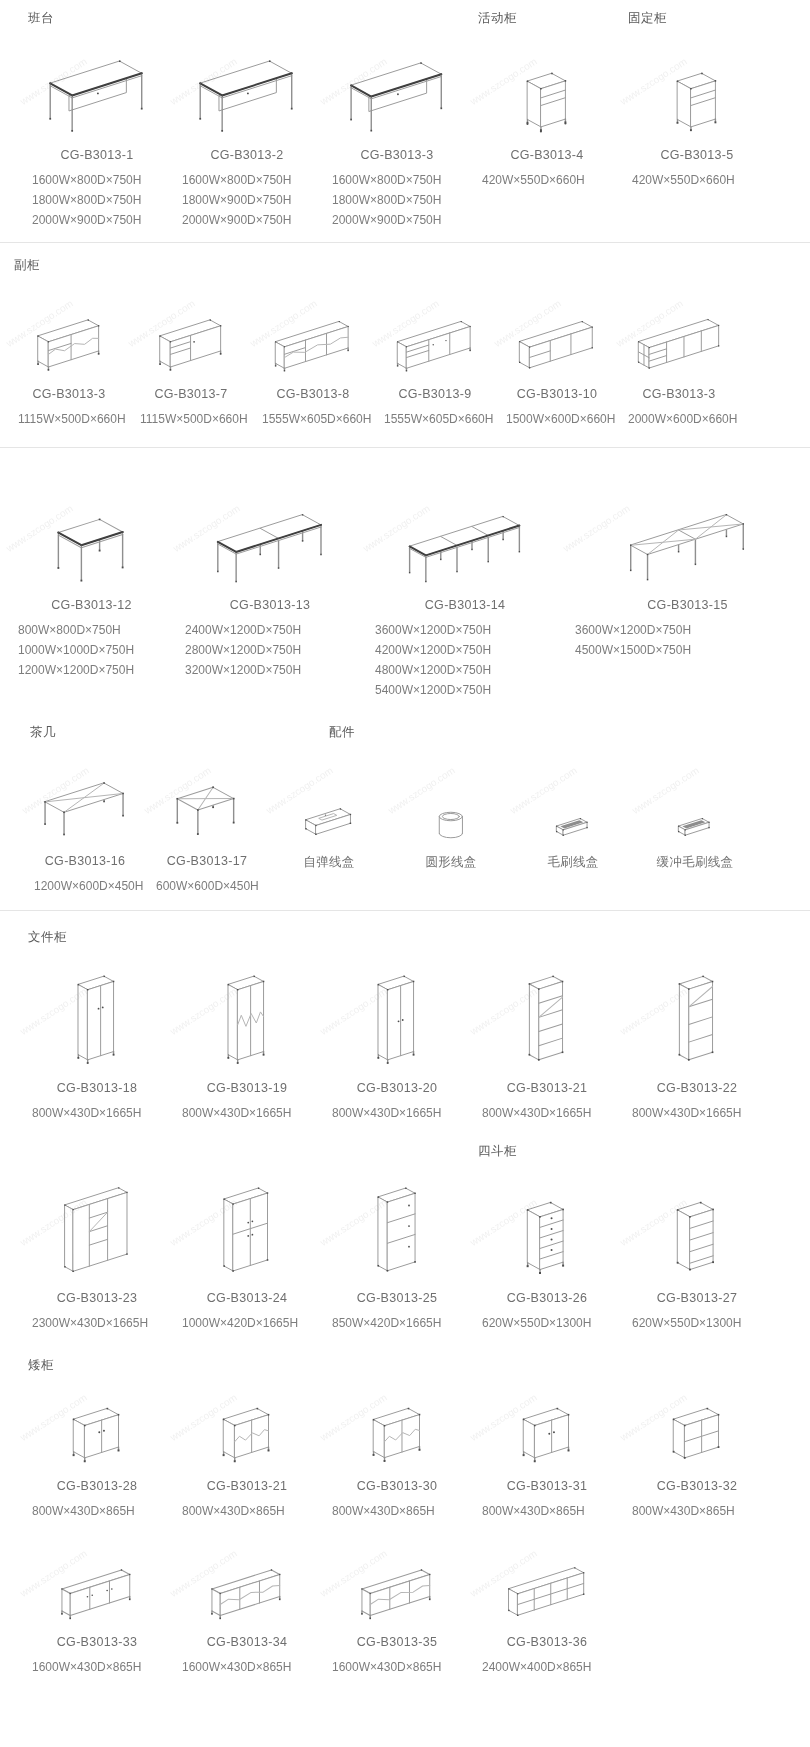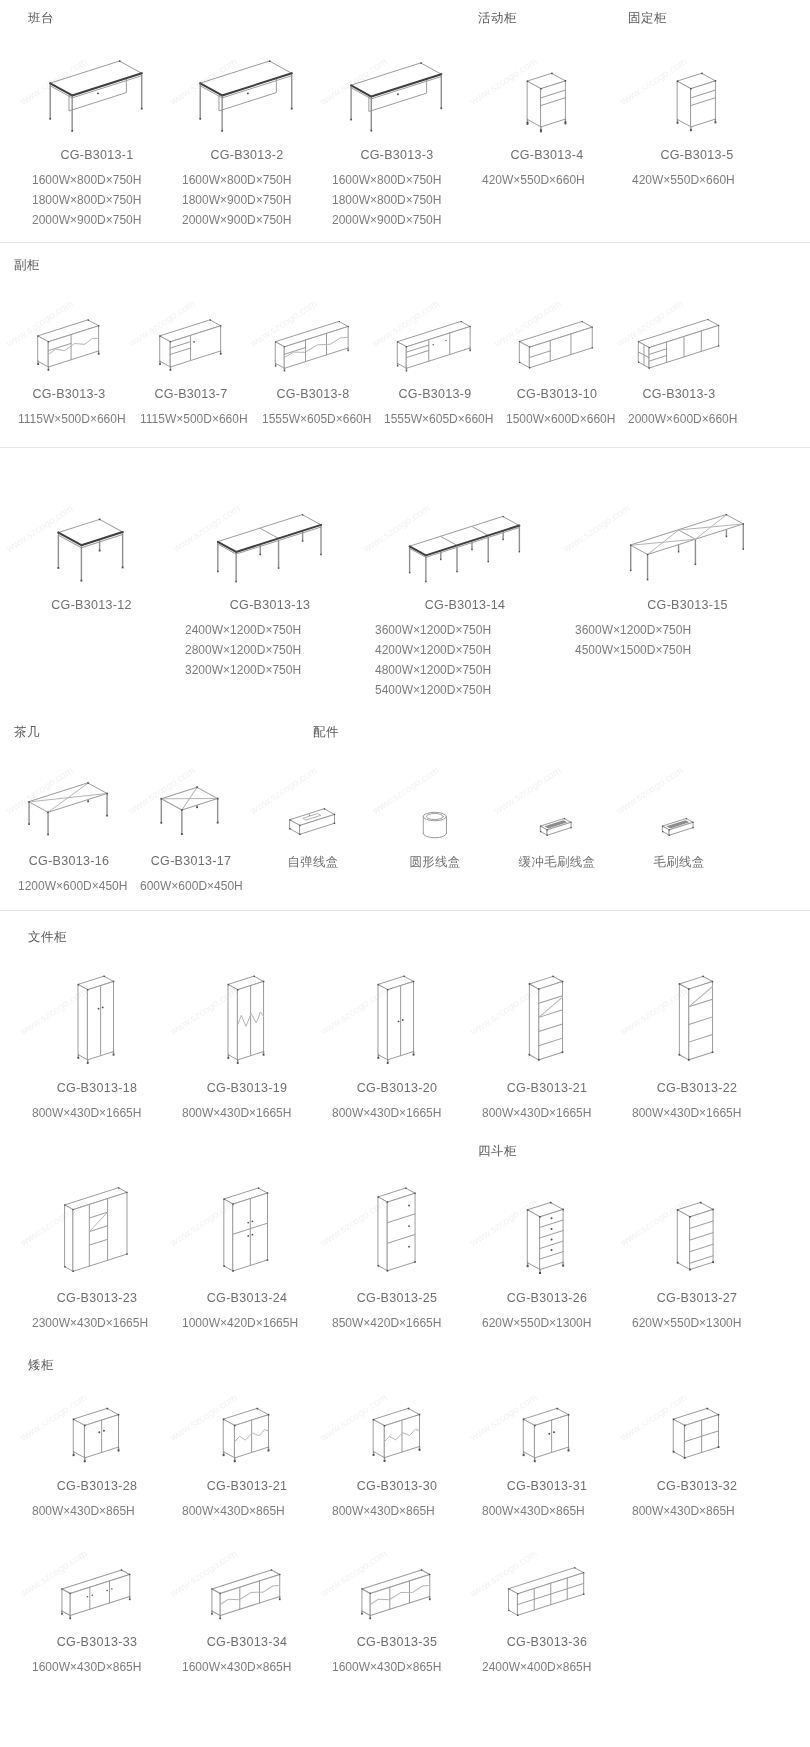--- a/index.html
+++ b/index.html
@@ -387,20 +387,25 @@
               <rect x="30.2" y="75.5" width="2.2" height="2.2" class="fill"></rect>
               <line x1="80.2" y1="22.0" x2="80.2" y2="60.0" class="leg"></line>
               <rect x="79.1" y="59.9" width="2.2" height="2.2" class="fill"></rect>
               <rect x="3.0" y="18.6" width="2" height="2" class="fill"></rect>
               <rect x="30.3" y="33.6" width="2" height="2" class="fill"></rect>
               <rect x="79.2" y="18.0" width="2" height="2" class="fill"></rect>
               <rect x="51.9" y="3.0" width="2" height="2" class="fill"></rect>
             </svg>
           </div>
           <div class="model">CG-B3013-12</div>
+          <div class="dims">
+            <div class="dim">800W×800D×750H</div>
+            <div class="dim">1000W×1000D×750H</div>
+            <div class="dim">1200W×1200D×750H</div>
+          </div>
         </div>
         <div class="cell" style="width: 190px;">
           <div class="art" style="height: 116px;">
             <span class="wm">www.szcogo.com</span>
             <svg viewBox="0 0 157 105" style="height:74px" preserveAspectRatio="xMidYMax meet">
               <line x1="124.3" y1="7.0" x2="124.3" y2="40.0" class="leg"></line>
               <rect x="123.2" y="39.9" width="2.2" height="2.2" class="fill"></rect>
               <line x1="64.2" y1="26.2" x2="64.2" y2="59.2" class="leg"></line>
               <rect x="63.1" y="59.1" width="2.2" height="2.2" class="fill"></rect>
               <line x1="90.2" y1="40.5" x2="90.2" y2="78.5" class="leg"></line>
@@ -502,21 +507,21 @@
             </svg>
           </div>
           <div class="model">CG-B3013-15</div>
           <div class="dims">
             <div class="dim">3600W×1200D×750H</div>
             <div class="dim">4500W×1500D×750H</div>
           </div>
         </div>
       </div>
     </div>
-    <div class="block" style="padding-top: 8px; padding-bottom: 14px;">
+    <div class="block" style="padding-top: 8px; padding-bottom: 14px; padding-left: 16px;">
       <div class="hdr-row">
         <span class="hdr" style="left: 14px;">茶几</span>
         <span class="hdr" style="left: 313px;">配件</span>
       </div>
       <div class="row" style="padding-left: 8px;">
         <div class="cell" style="width: 122px;">
           <div class="art" style="height: 94px;">
             <span class="wm">www.szcogo.com</span>
             <svg viewBox="0 0 112 81" style="height:62px" preserveAspectRatio="xMidYMax meet">
               <line x1="81.1" y1="4.0" x2="81.1" y2="27.0" class="leg"></line>
@@ -612,41 +617,41 @@
               <polygon points="9.6,15.3 38.1,6.2 44.1,9.5 15.5,18.6" class="brushfill"></polygon>
               <rect x="3.1" y="14.5" width="1.8" height="1.8" class="fill"></rect>
               <rect x="13.0" y="19.9" width="1.8" height="1.8" class="fill"></rect>
               <rect x="48.7" y="8.5" width="1.8" height="1.8" class="fill"></rect>
               <rect x="38.8" y="3.1" width="1.8" height="1.8" class="fill"></rect>
               <rect x="3.0" y="22.4" width="2" height="2" class="fill"></rect>
               <rect x="12.9" y="27.8" width="2" height="2" class="fill"></rect>
               <rect x="48.6" y="16.4" width="2" height="2" class="fill"></rect>
             </svg>
           </div>
-          <div class="model">缓冲毛刷线盒</div>
+          <div class="model">毛刷线盒</div>
           <div class="dims"></div>
         </div>
         <div class="cell" style="width: 122px;">
           <div class="art" style="height: 94px;">
             <span class="wm">www.szcogo.com</span>
             <svg viewBox="0 0 56 39" style="height:26px" preserveAspectRatio="xMidYMax meet">
               <polygon points="4.0,15.4 13.9,20.8 49.6,9.4 39.7,4.0" class="face"></polygon>
               <polygon points="4.0,15.4 13.9,20.8 13.9,28.8 4.0,23.4" class="face"></polygon>
               <polygon points="13.9,20.8 49.6,9.4 49.6,17.4 13.9,28.8" class="face"></polygon>
               <polygon points="9.6,15.3 38.1,6.2 44.1,9.5 15.5,18.6" class="brushfill"></polygon>
               <rect x="3.1" y="14.5" width="1.8" height="1.8" class="fill"></rect>
               <rect x="13.0" y="19.9" width="1.8" height="1.8" class="fill"></rect>
               <rect x="48.7" y="8.5" width="1.8" height="1.8" class="fill"></rect>
               <rect x="38.8" y="3.1" width="1.8" height="1.8" class="fill"></rect>
               <rect x="3.0" y="22.4" width="2" height="2" class="fill"></rect>
               <rect x="12.9" y="27.8" width="2" height="2" class="fill"></rect>
               <rect x="48.6" y="16.4" width="2" height="2" class="fill"></rect>
             </svg>
           </div>
-          <div class="model">毛刷线盒</div>
+          <div class="model">缓冲毛刷线盒</div>
           <div class="dims"></div>
         </div>
       </div>
     </div>
     <div class="divider"></div>
     <div class="block" style="padding-top: 16px; padding-bottom: 8px;">
       <div class="hdr-row">
         <span class="hdr" style="left: 28px; text-align: center;">文件柜</span>
       </div>
       <div class="row" style="padding-left: 22px;">

